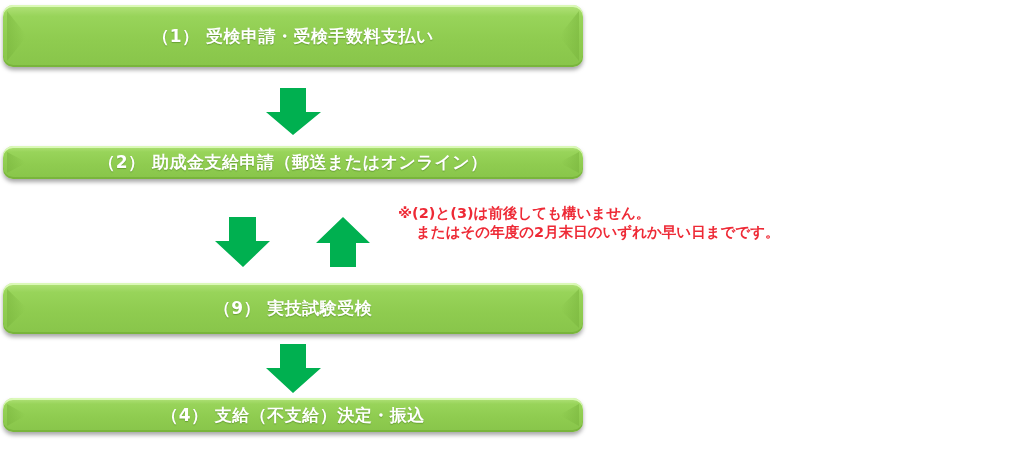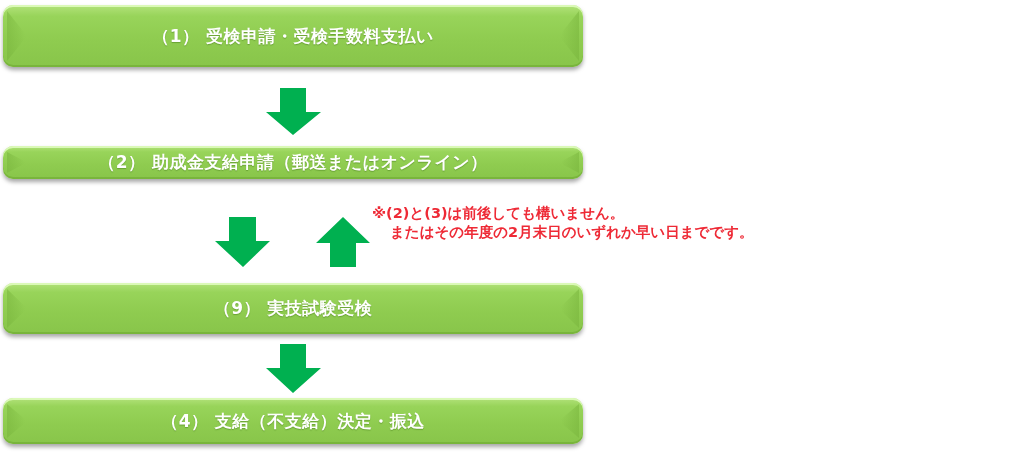--- a/index.html
+++ b/index.html
@@ -50,21 +50,21 @@
       clip-path: polygon(100% 0, 0 45%, 0 55%, 100% 100%);
     }
     .step-label {
       position: relative;
       z-index: 1;
       white-space: nowrap;
     }
     #step-1 { top: 5px; height: 62px; }
     #step-2 { top: 146px; height: 33px; }
     #step-3 { top: 283px; height: 51px; }
-    #step-4 { top: 398px; height: 46px; }
+    #step-4 { top: 398px; height: 34px; }
 
     .arrow {
       position: absolute;
     }
     .arrow svg { display: block; }
 
     #arrow-1 { left: 266px; top: 88px; }
     #arrow-2-down { left: 215px; top: 217px; }
     #arrow-2-up { left: 316px; top: 217px; }
     #arrow-3 { left: 266px; top: 344px; }
@@ -74,20 +74,21 @@
       left: 372px;
       top: 204px;
       color: #ee2a36;
       font-weight: bold;
       font-size: 14.5px;
       line-height: 19px;
       white-space: nowrap;
     }
     .note-line {
       display: block;
+      margin-left: 26px;
     }
     .note-indent {
       padding-left: 18px;
     }
   </style>
 </head>
 <body>
 
 <div class="step-box" id="step-1">
   <span class="step-label">（1） 受検申請・受検手数料支払い</span>

